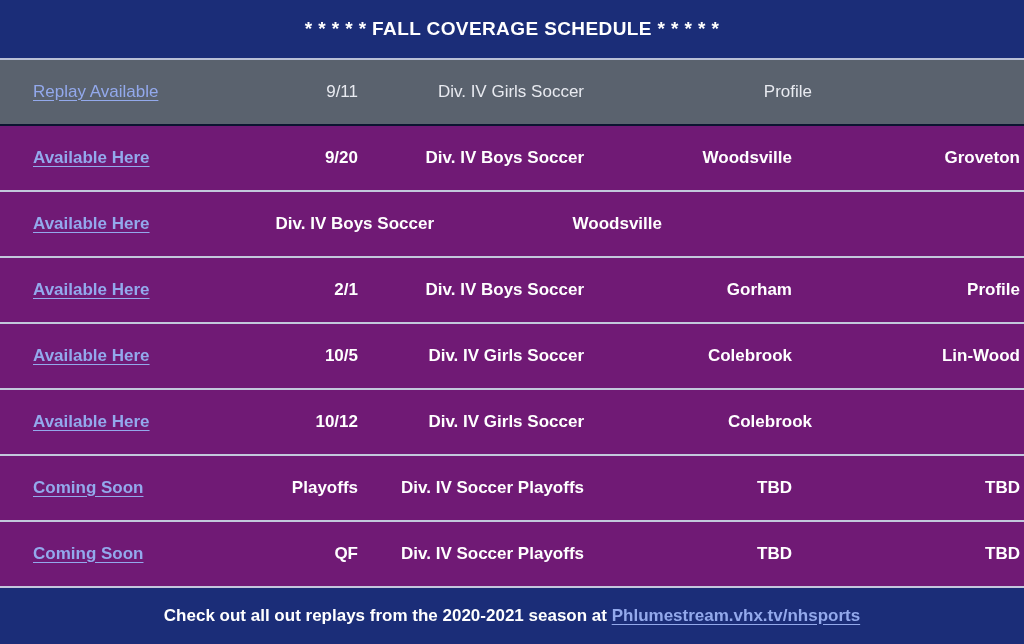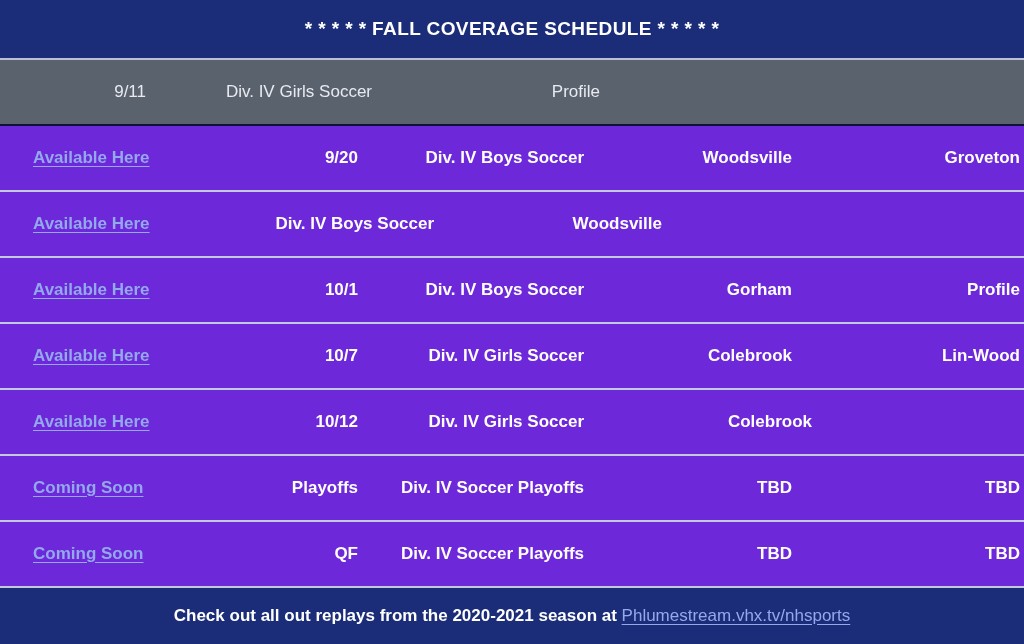--- a/index.html
+++ b/index.html
@@ -49,21 +49,21 @@
   .rows-area {
     flex: 1 1 auto;
     display: flex;
     flex-direction: column;
   }
 
   .sched-row {
     flex: 1 1 0;
     display: flex;
     align-items: center;
-    background: #6d28d9;
+    background: #701a75;
     border-bottom: 2px solid #c3c8dc;
     position: relative;
   }
 
   .sched-row:last-child {
     border-bottom: 2px solid #c3c8dc;
   }
 
   
   .sched-row.is-highlight {
@@ -122,35 +122,38 @@
     font-size: 17px;
     font-weight: 700;
     color: #ffffff;
     white-space: nowrap;
   }
 
   .footer-link {
     color: #93a9ec;
     text-decoration: underline;
     text-underline-offset: 3px;
-    font-weight: 400;
+    font-weight: 700;
     cursor: pointer;
   }
 </style>
 </head>
 <body>
 
 <div class="schedule-board">
 
   <div class="title-banner">
     <div class="title-text">* * * * * FALL COVERAGE SCHEDULE * * * * *</div>
   </div>
 
   <div class="rows-area">
       <div class="sched-row is-highlight">
+    <div class="cell cell-link">
+      <a href="#">Replay Available</a>
+    </div>
     <div class="cell cell-date">9/11</div>
     <div class="cell cell-event">Div. IV Girls Soccer</div>
     <div class="cell cell-team-away">Profile</div>
   </div>
       <div class="sched-row">
     <div class="cell cell-link">
       <a href="#">Available Here</a>
     </div>
     <div class="cell cell-date">9/20</div>
     <div class="cell cell-event">Div. IV Boys Soccer</div>
@@ -161,30 +164,30 @@
     <div class="cell cell-link">
       <a href="#">Available Here</a>
     </div>
     <div class="cell cell-event">Div. IV Boys Soccer</div>
     <div class="cell cell-team-away">Woodsville</div>
   </div>
       <div class="sched-row">
     <div class="cell cell-link">
       <a href="#">Available Here</a>
     </div>
-    <div class="cell cell-date">10/1</div>
+    <div class="cell cell-date">2/1</div>
     <div class="cell cell-event">Div. IV Boys Soccer</div>
     <div class="cell cell-team-home">Gorham</div>
     <div class="cell cell-team-away">Profile</div>
   </div>
       <div class="sched-row">
     <div class="cell cell-link">
       <a href="#">Available Here</a>
     </div>
-    <div class="cell cell-date">10/7</div>
+    <div class="cell cell-date">10/5</div>
     <div class="cell cell-event">Div. IV Girls Soccer</div>
     <div class="cell cell-team-home">Colebrook</div>
     <div class="cell cell-team-away">Lin-Wood</div>
   </div>
       <div class="sched-row">
     <div class="cell cell-link">
       <a href="#">Available Here</a>
     </div>
     <div class="cell cell-date">10/12</div>
     <div class="cell cell-event">Div. IV Girls Soccer</div>

